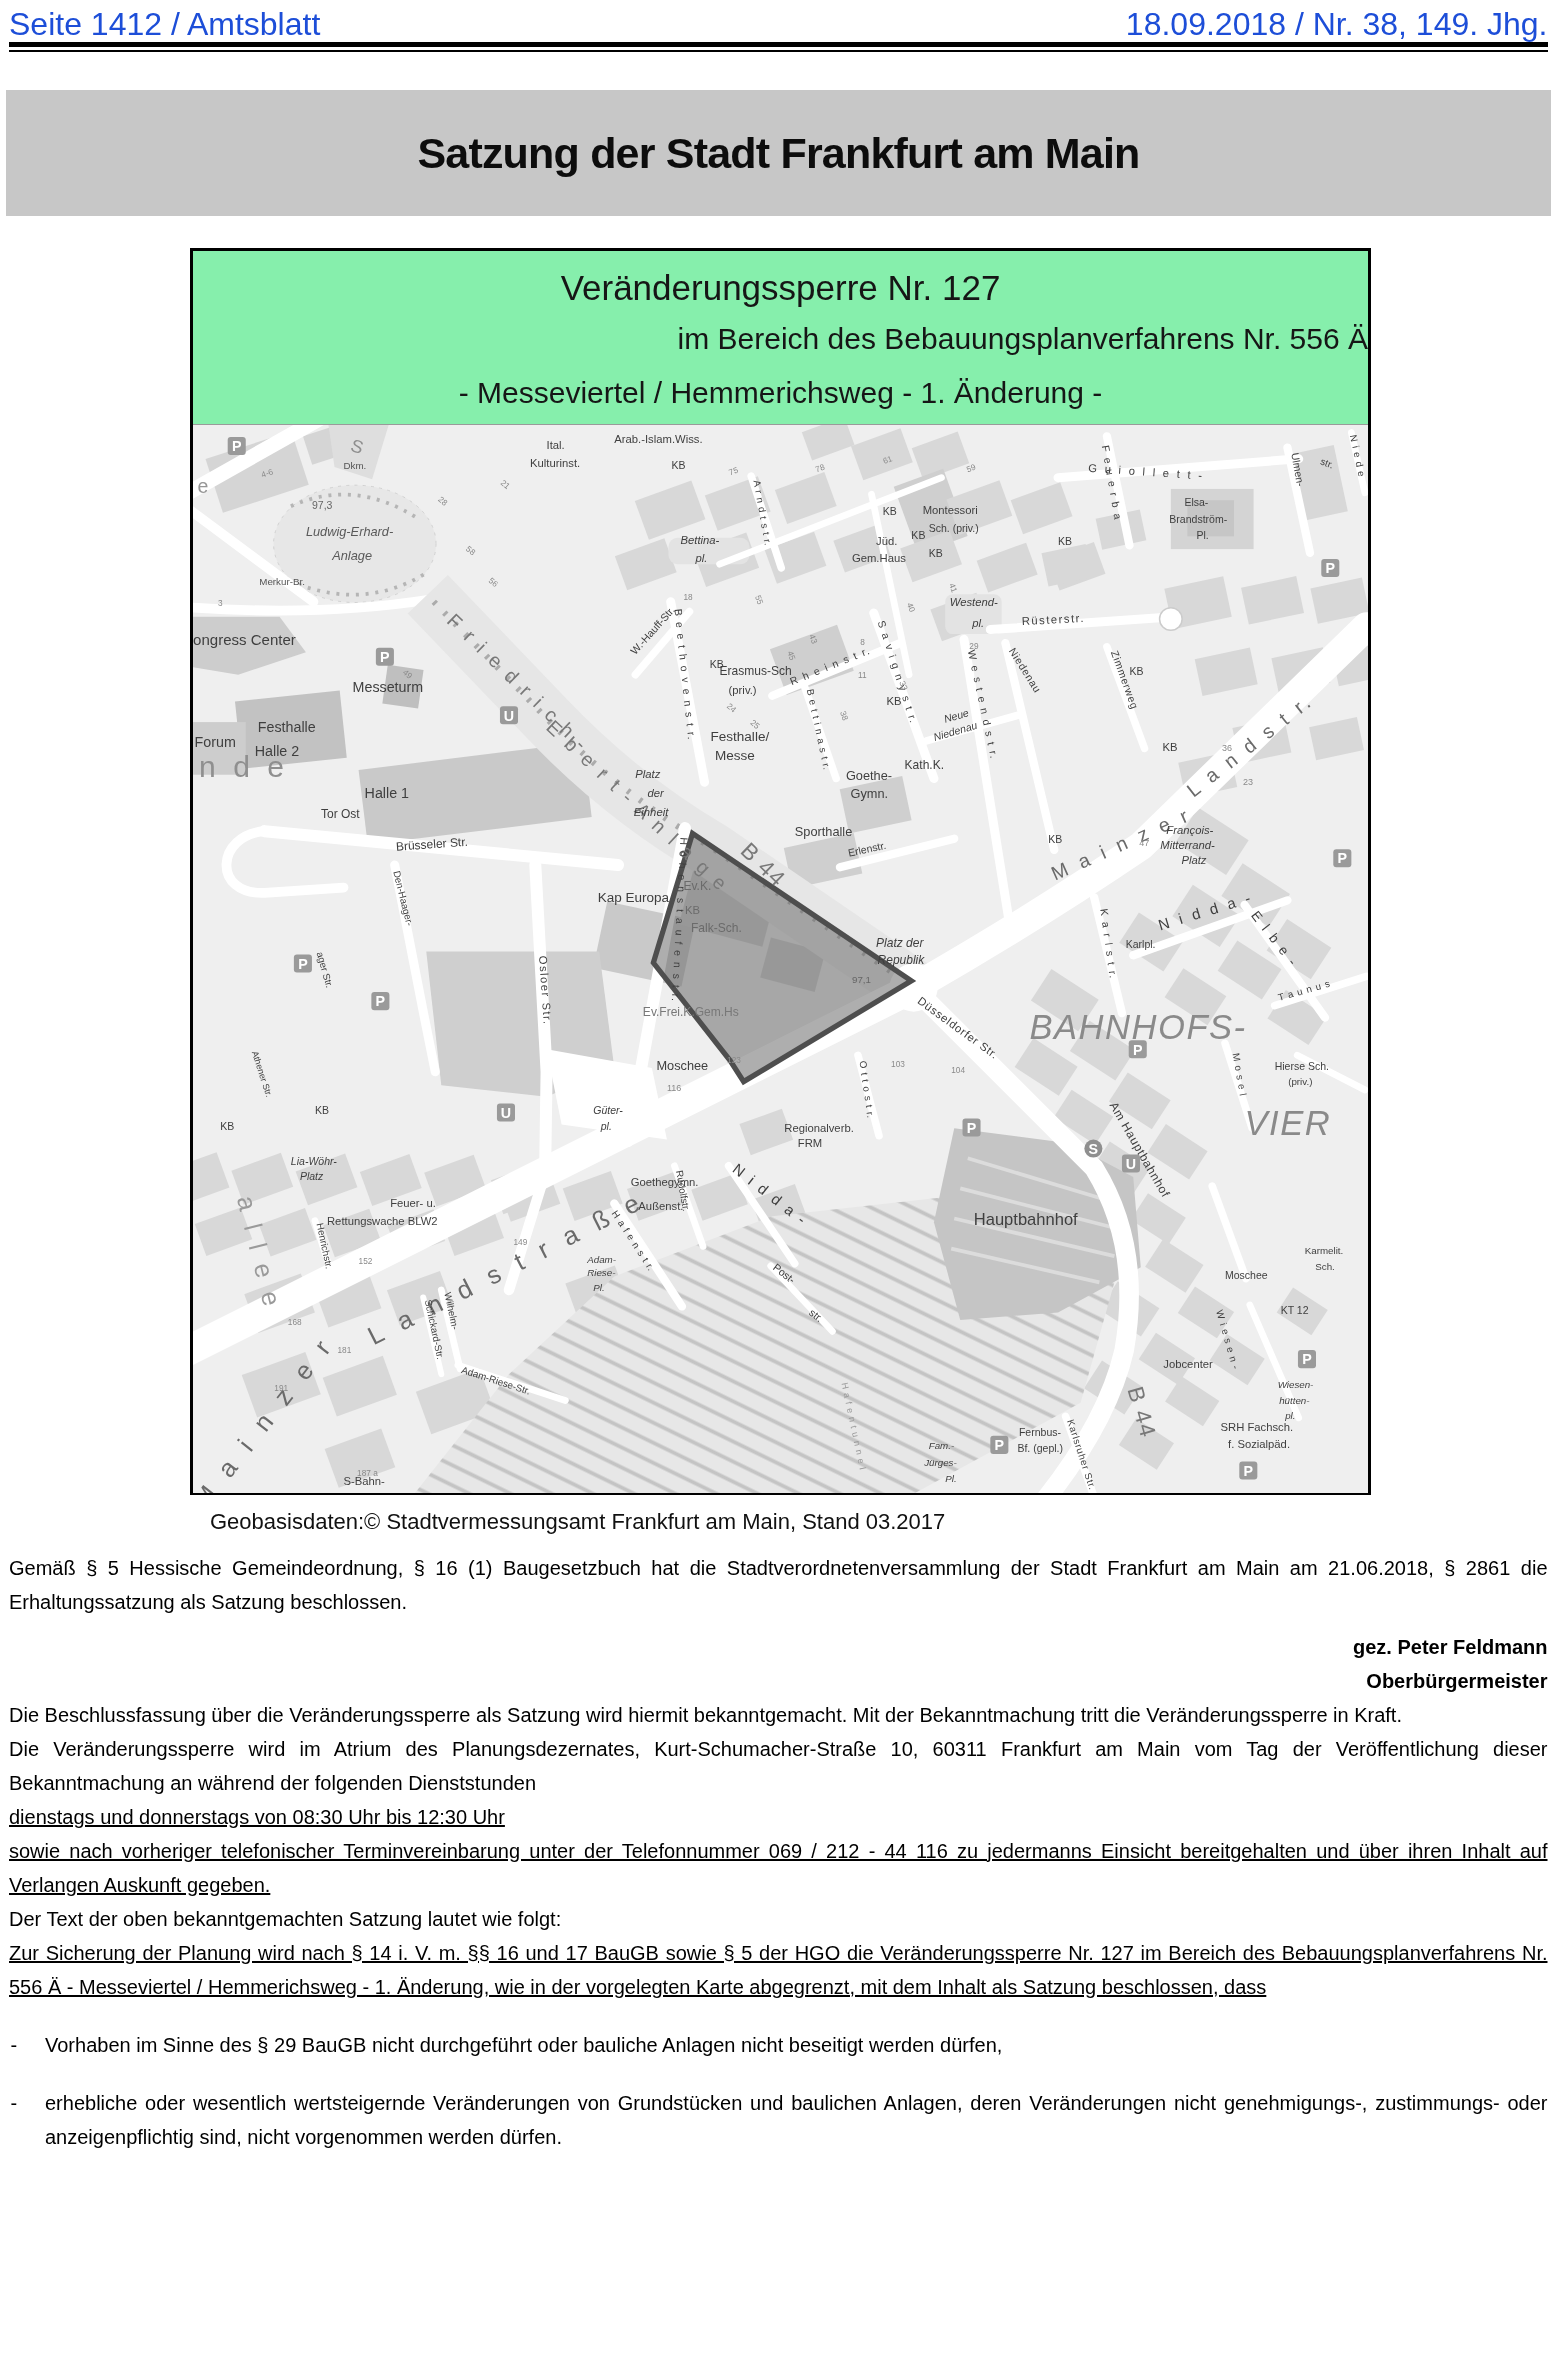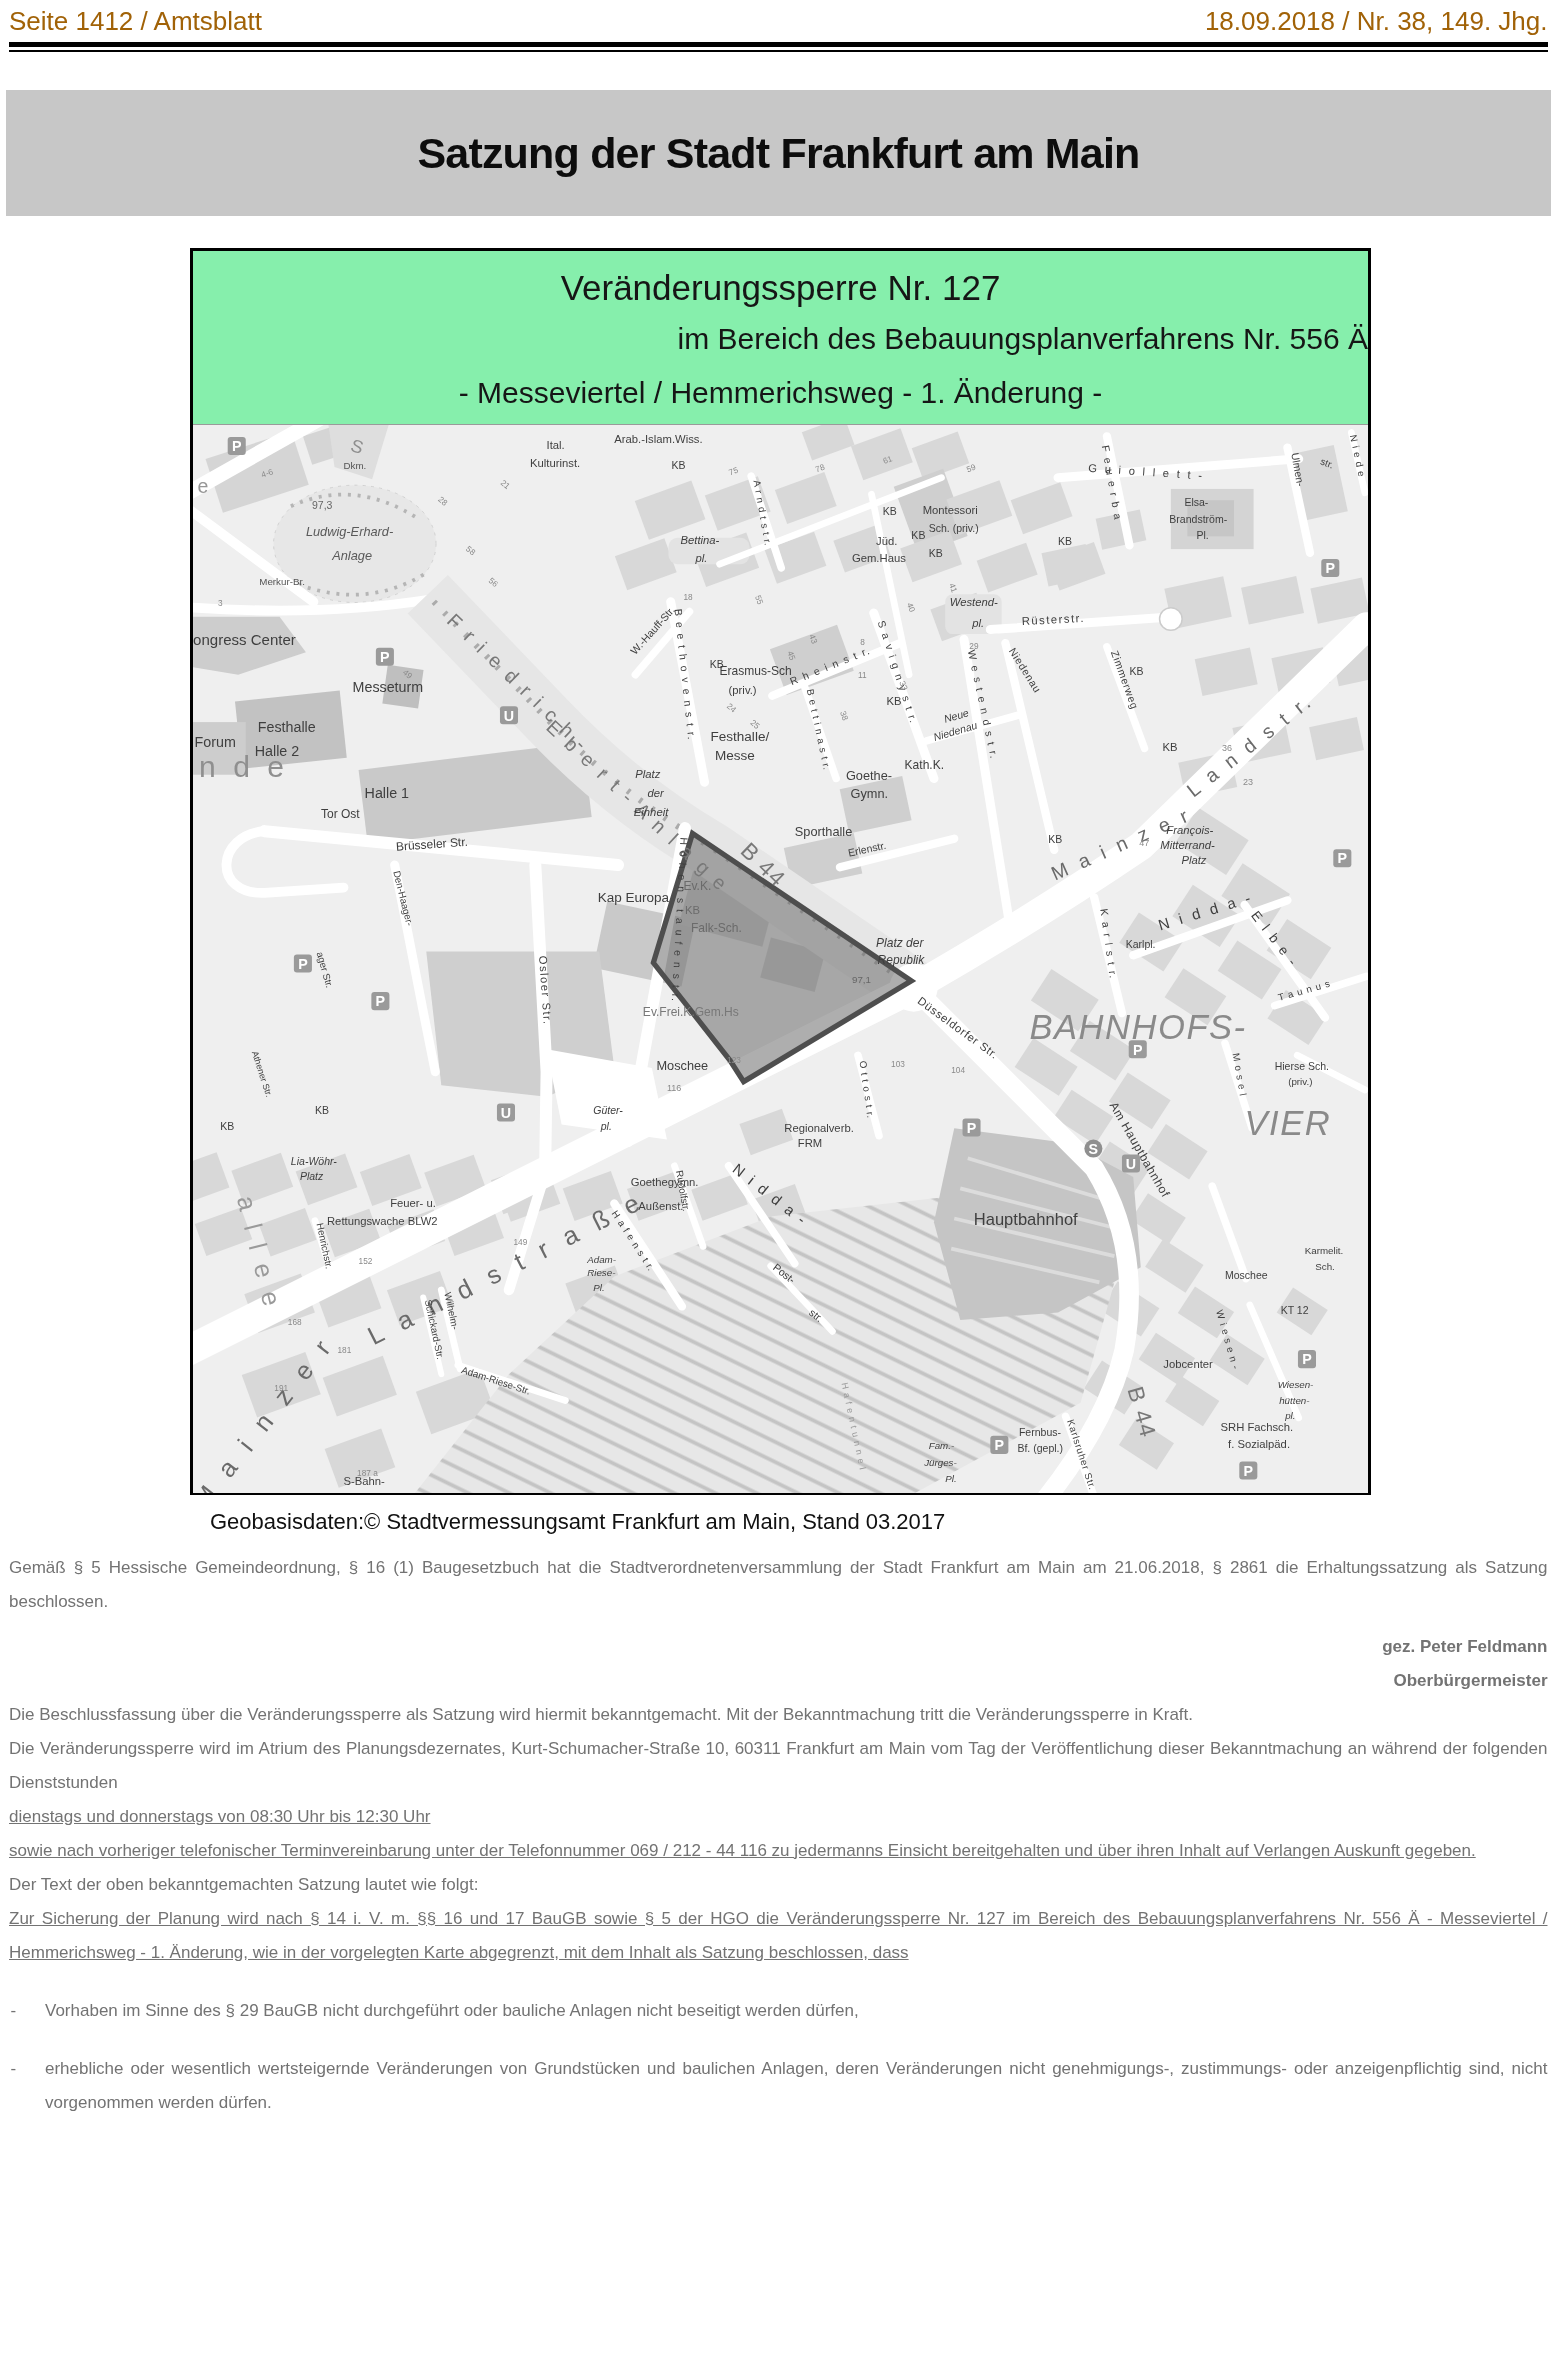--- a/index.html
+++ b/index.html
@@ -1,35 +1,35 @@
 <!DOCTYPE html>
 <html style="font-size:12px"><head>
 <meta charset="utf-8">
 <style>
   html,body{margin:0;padding:0;background:#ffffff;}
   .page{position:relative;width:1558px;height:2377px;background:#fff;
         font-family:"Liberation Sans",sans-serif;color:#111;overflow:hidden;}
-  .hdr{position:absolute;top:6px;left:9px;right:10.5px;font-size:26px;color:#a16207;}
+  .hdr{position:absolute;top:6px;left:9px;right:10.5px;font-size:32px;color:#1d4ed8;}
   .hdr .hl{float:left;} .hdr .hr{float:right;}
   .rule-thick{position:absolute;top:42px;left:9px;right:10.5px;height:4.5px;background:#000;}
   .rule-thin{position:absolute;top:50px;left:9px;right:10.5px;height:1.5px;background:#000;}
   .banner{position:absolute;top:90px;left:6px;width:1545px;height:126px;background:#c7c7c7;
           display:flex;align-items:center;justify-content:center;}
   .banner h1{margin:0;font-size:43px;font-weight:bold;letter-spacing:-0.8px;color:#0d0d0d;}
   .map-box{position:absolute;top:248px;left:190px;width:1181px;height:1247px;
            border:3px solid #000;box-sizing:border-box;background:#86efac;}
   .mt1{margin-top:16.6px;text-align:center;font-size:35px;color:#161616;}
   .mt2{margin-top:14px;text-align:right;font-size:30px;color:#161616;}
   .mt3{margin-top:20px;text-align:center;font-size:30px;color:#161616;}
   .map-wrap{position:absolute;left:0;bottom:0;width:1175px;height:1068px;}
   #map-svg{display:block;width:1175px;height:1068px;background:#efefef;border-top:0.8px solid #9a9a9a;}
   #map-svg text{font-family:"Liberation Sans",sans-serif;}
   .st{stroke:#ffffff;fill:none;stroke-linecap:round;stroke-linejoin:round;}
   .caption{position:absolute;top:1509px;left:210px;font-size:22px;color:#111;}
-  .body{position:absolute;top:1551px;left:9px;right:10.5px;font-size:17px;line-height:34px;color:#737373;}
+  .body{position:absolute;top:1551px;left:9px;right:10.5px;font-size:20px;line-height:34px;color:#000000;}
   .body p{margin:0;}
   .just{text-align:justify;margin-top:24px;}
   .sig{margin-top:10.5px;text-align:right;font-weight:bold;}
   .mt20{margin-top:15px;} .mt24{margin-top:18px;text-decoration:underline;} .mt26{margin-top:19.6px;}
   .bullet{position:relative;margin-top:19.6px;padding-left:36px;}
   .bullet .dash{position:absolute;left:1.5px;top:0;}
 </style>
 </head>
 <body>
 

